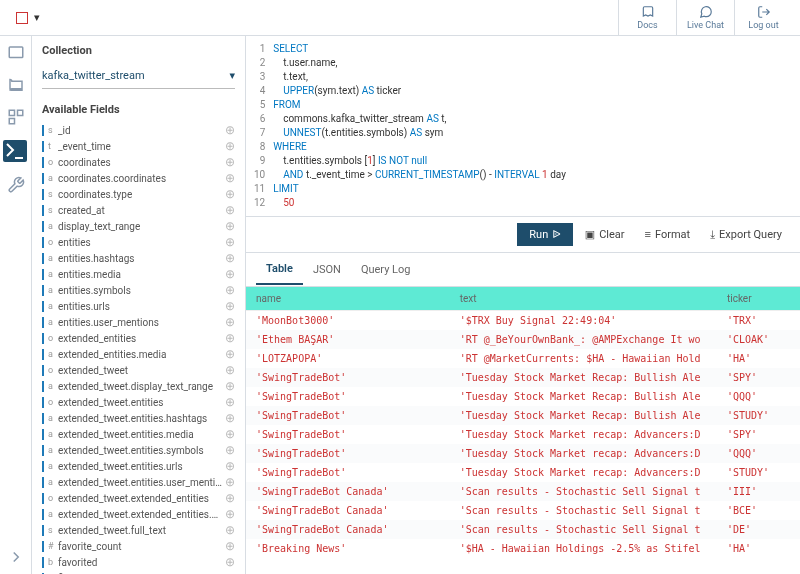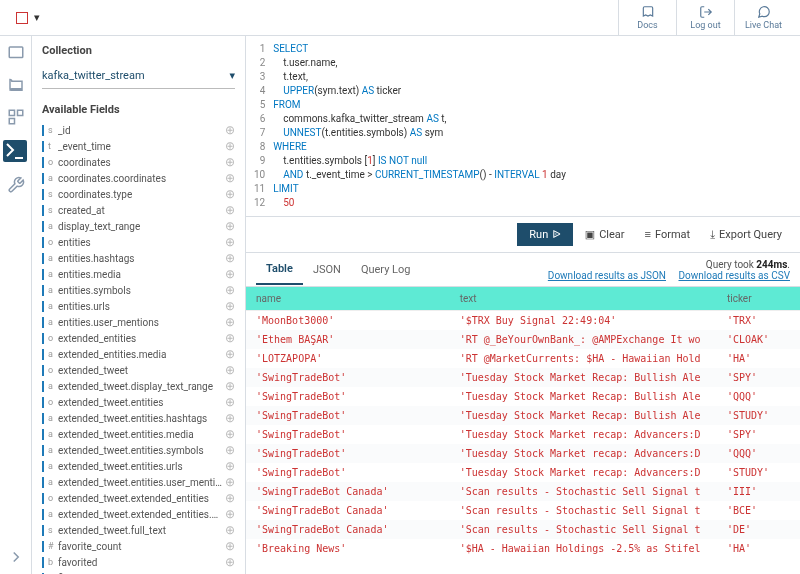--- a/index.html
+++ b/index.html
@@ -56,29 +56,29 @@
   </div>
   <div class="spacer"></div>
   <div class="top-btn">
     <svg viewBox="0 0 24 24" fill="none" stroke="currentColor" stroke-width="2">
         <path d="M4 19V5a2 2 0 012-2h12a2 2 0 012 2v14l-4-2-4 2-4-2-4 2z"></path>
       </svg>
     <span>Docs</span>
   </div>
   <div class="top-btn">
     <svg viewBox="0 0 24 24" fill="none" stroke="currentColor" stroke-width="2">
+        <path d="M21 11.5a8.38 8.38 0 01-8.5 8.5 8.5 8.5 0 01-3.5-.8L3 21l1.8-6A8.5 8.5 0 1121 11.5z"></path>
+      </svg>
+    <span>Live Chat</span>
+  </div>
+  <div class="top-btn">
+    <svg viewBox="0 0 24 24" fill="none" stroke="currentColor" stroke-width="2">
         <path d="M9 21H5a2 2 0 01-2-2V5a2 2 0 012-2h4M16 17l5-5-5-5M21 12H9"></path>
       </svg>
     <span>Log out</span>
-  </div>
-  <div class="top-btn">
-    <svg viewBox="0 0 24 24" fill="none" stroke="currentColor" stroke-width="2">
-        <path d="M21 11.5a8.38 8.38 0 01-8.5 8.5 8.5 8.5 0 01-3.5-.8L3 21l1.8-6A8.5 8.5 0 1121 11.5z"></path>
-      </svg>
-    <span>Live Chat</span>
   </div>
 </div>
 
 <div class="main">
   <div class="rail">
     <div class="rail-item">
         <svg viewBox="0 0 24 24" fill="none" stroke="currentColor" stroke-width="2">
           <rect x="3" y="4" width="18" height="14" rx="1"></rect>
         </svg>
       </div>
@@ -332,25 +332,20 @@
       <button class="tb-btn">
           <span>⤓</span>
           <span>Export Query</span>
         </button>
     </div>
 
     <div class="tabs">
       <div class="tab active">Table</div>
       <div class="tab">JSON</div>
       <div class="tab">Query Log</div>
-      <div class="meta">
-        <span>Query took </span><b>244ms</b>.<br>
-        <a>Download results as JSON</a>
-        <a>Download results as CSV</a>
-      </div>
     </div>
 
     <div class="grid">
       <table>
         <thead>
             <tr id="thead">
               <th>name</th>
               <th>text</th>
               <th>ticker</th>
             </tr>

